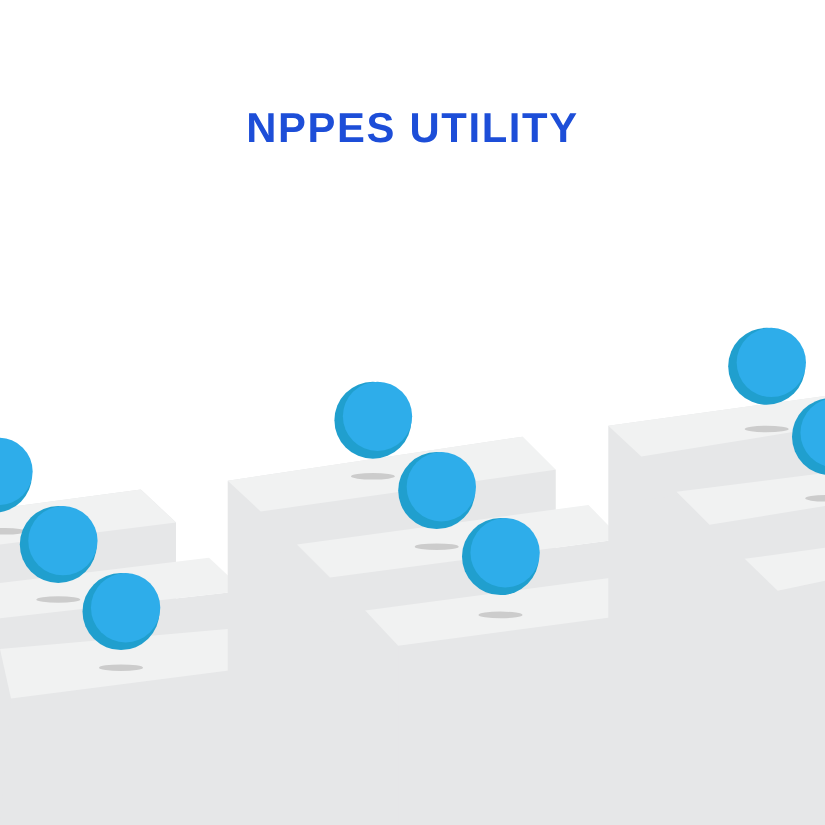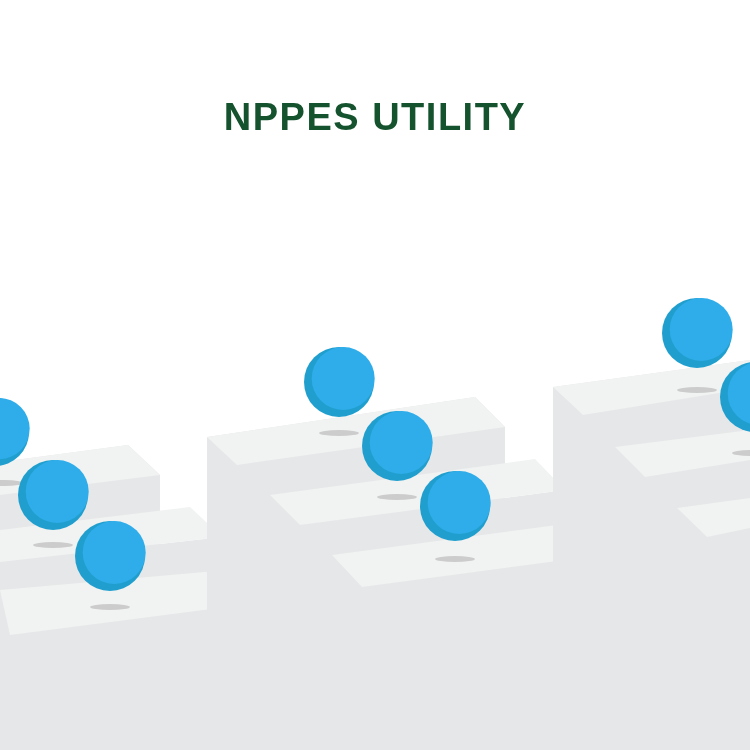--- a/index.html
+++ b/index.html
@@ -1,20 +1,20 @@
 <!DOCTYPE html>
 <html><head>
   <meta charset="utf-8">
   <style>
     html, body { margin: 0; padding: 0; }
     body { width: 750px; height: 750px; background: #ffffff; overflow: hidden; position: relative; }
     .title {
       position: absolute; left: 0; top: 96px; width: 750px; text-align: center;
       font-family: "Liberation Sans", sans-serif; font-weight: 700; font-size: 38px;
-      letter-spacing: 1.5px; color: #14532d;
+      letter-spacing: 1.5px; color: #1d4ed8;
     }
     svg.scene { position: absolute; left: 0; top: 0; }
   </style>
 </head>
 <body>
 
 <div class="title">NPPES UTILITY</div>
 
 <svg class="scene" width="750" height="750" viewBox="0 0 750 750" xmlns="http://www.w3.org/2000/svg">
   <rect x="0" y="560" width="750" height="190" fill="#e6e7e8"></rect>

